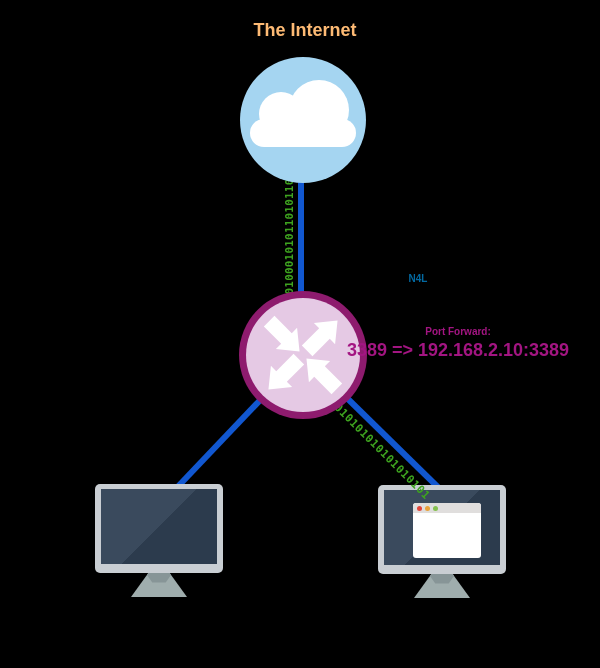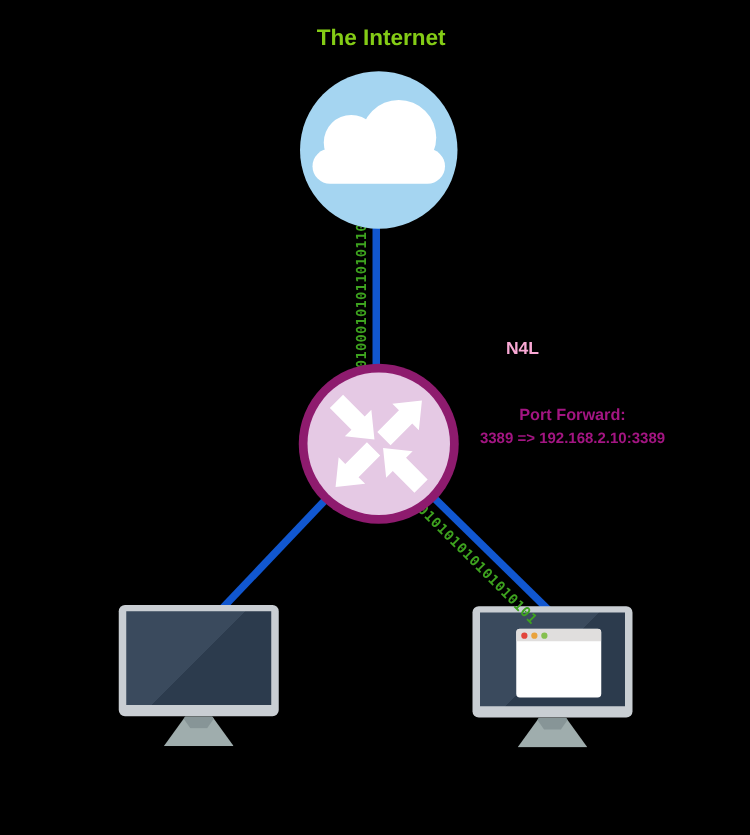--- a/index.html
+++ b/index.html
@@ -27,32 +27,32 @@
     background:#8e1b6e;z-index:4;
   }
   .router-inner{
     position:absolute;left:7px;top:7px;width:114px;height:114px;border-radius:50%;
     background:#e5c9e4;
   }
   .router-inner svg{position:absolute;left:0;top:0;}
 
   .label-internet{
     position:absolute;left:155px;top:20px;width:300px;z-index:5;text-align:center;
-    color:#84cc16;font-size:18px;font-weight:bold;
+    color:#fdba74;font-size:18px;font-weight:bold;
   }
   .label-router{
     position:absolute;left:318px;top:269px;width:200px;z-index:5;text-align:center;
-    color:#f9a8d4;font-size:14px;font-weight:bold;line-height:19px;
+    color:#0369a1;font-size:10px;font-weight:bold;line-height:19px;
   }
   .label-portforward{
     position:absolute;left:338px;top:322px;width:240px;z-index:5;text-align:center;
     color:#a31582;font-weight:bold;line-height:19px;
   }
-  .pf-title{font-size:13px;}
-  .pf-rule{font-size:12px;}
+  .pf-title{font-size:10px;}
+  .pf-rule{font-size:18px;}
 
   .monitor{position:absolute;z-index:2;}
   .monitor-frame{
     position:relative;width:128px;height:89px;background:#c9ced3;border-radius:5px;
   }
   .monitor-screen{
     position:absolute;left:6px;top:5px;width:116px;height:75px;
     background:linear-gradient(135deg,#3a4a5d 50%,#2c3b4d 50%);
   }
   .monitor-stand{

